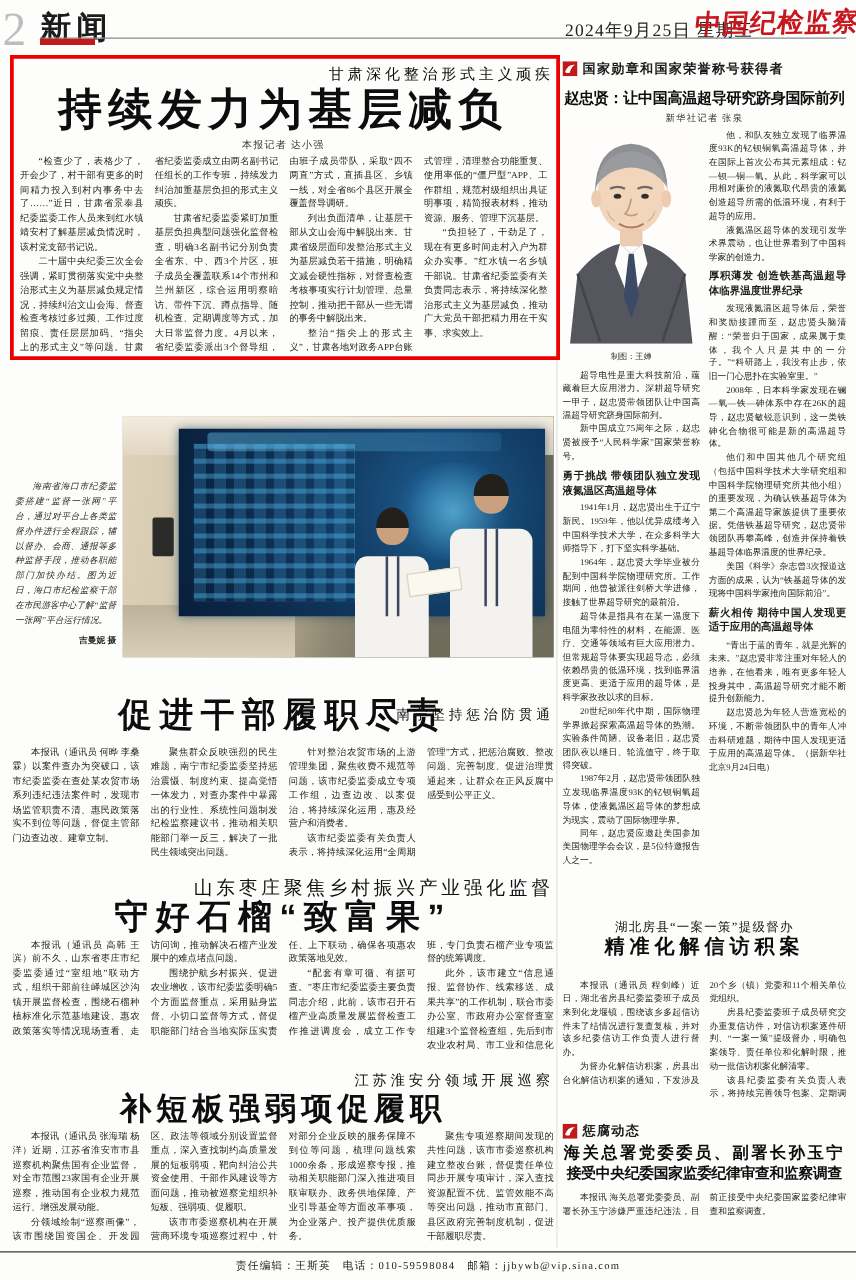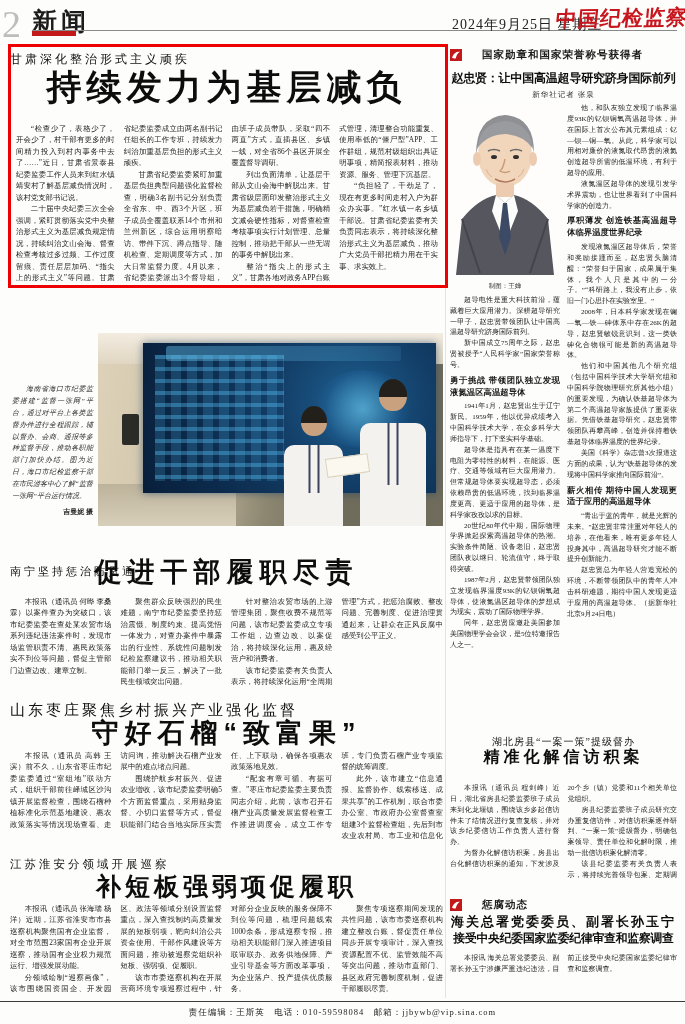--- a/index.html
+++ b/index.html
@@ -12,38 +12,38 @@
   .section-title{left:32px;top:5px;font-size:25px;font-weight:bold;letter-spacing:4px;}
   .header-rule{left:32px;top:30px;width:645px;height:1px;background:#8a8a8a;}
   .red-bar{left:32px;top:31px;width:44px;height:5px;background:#c21a1a;}
   .issue-date{left:452px;top:16px;font-size:14px;letter-spacing:1px;color:#222;}
   .masthead{left:556px;top:4px;font-size:21px;font-weight:bold;color:#c8161e;
             transform:skewX(-7deg) rotate(-1deg);letter-spacing:1px;white-space:nowrap;}
   
   .annotation-box{left:8px;top:44px;width:434px;height:238px;border:3px solid #ee0000;pointer-events:none;z-index:50;}
   .v-divider{left:445px;top:46px;width:1px;height:952px;background:#e3e3df;}
   
-  .kicker{font-size:12px;text-align:left;letter-spacing:3px;color:#111;}
+  .kicker{font-size:12px;text-align:right;letter-spacing:3px;color:#111;}
   .kicker-sm{font-size:10px;text-align:center;letter-spacing:1px;color:#111;}
   .headline-xl{font-family:"Liberation Sans",sans-serif;font-weight:bold;font-size:35px;
                letter-spacing:5px;text-align:center;color:#0d0d0d;white-space:nowrap;}
   .headline-lg{font-family:"Liberation Sans",sans-serif;font-weight:bold;font-size:27px;
                letter-spacing:6px;text-align:center;color:#0d0d0d;white-space:nowrap;}
   .headline-md{font-family:"Liberation Sans",sans-serif;font-weight:bold;font-size:16px;
                letter-spacing:4px;text-align:center;color:#0d0d0d;white-space:nowrap;}
   .headline-sm{font-family:"Liberation Sans",sans-serif;font-weight:bold;font-size:12px;
                text-align:center;color:#0d0d0d;white-space:nowrap;letter-spacing:-0.2px;}
   .byline{font-size:8px;text-align:center;color:#333;letter-spacing:1px;}
   .body-text{font-size:7.4px;line-height:1.55;text-align:justify;overflow:hidden;}
   .cols-4{column-count:4;column-gap:9px;}
   .cols-2{column-count:2;column-gap:8px;column-fill:auto;}
   .para{margin:0;text-indent:2em;}
   .inline-subhead{font-family:"Liberation Sans",sans-serif;font-weight:bold;font-size:8.4px;
                   line-height:1.4;margin:4px 0 3px;text-indent:0;}
-  .tag-label{display:flex;align-items:center;gap:20px;font-weight:bold;font-size:10.5px;letter-spacing:1px;}
+  .tag-label{display:flex;align-items:center;gap:4px;font-weight:bold;font-size:10.5px;letter-spacing:1px;}
   .tag-label svg{display:block;}
   
   .photo-caption{left:12px;top:384px;width:81px;font-size:7px;line-height:1.7;
                  font-style:italic;text-align:justify;color:#2a2a2a;}
   .photo-credit{text-align:right;font-weight:bold;margin-top:4px;font-style:normal;}
   
   .news-photo{left:98px;top:333px;width:345px;height:193px;overflow:hidden;
               background:linear-gradient(100deg,#ded2ba 0%,#d3c7ad 22%,#b8ad94 38%,#8e8872 52%,#6f6c5c 70%);}
   .photo-ceiling{position:absolute;left:0;top:0;width:100%;height:16%;
                  background:linear-gradient(#f3ece0,#e0d6c2);}
@@ -81,20 +81,21 @@
   <div class="abs header-rule"></div>
   <div class="abs red-bar"></div>
   <div class="abs issue-date">2024年9月25日  星期三</div>
   <div class="abs masthead">中国纪检监察报</div>
 
   <div class="abs annotation-box"></div>
   <div class="abs v-divider"></div>
 
   <div class="abs kicker" style="left:10px;top:51px;width:433px;">甘肃深化整治形式主义顽疾</div>
   <div class="abs headline-xl" style="left:10px;top:64px;width:433px;">持续发力为基层减负</div>
+  <div class="abs byline" style="left:10px;top:110px;width:433px;">本报记者 达小强</div>
   <div class="abs body-text cols-4" style="left:16px;top:123px;width:422px;height:207px;">
       <p class="para">“检查少了，表格少了，开会少了，村干部有更多的时间精力投入到村内事务中去了……”近日，甘肃省景泰县纪委监委工作人员来到红水镇靖安村了解基层减负情况时，该村党支部书记说。</p>
       <p class="para">二十届中央纪委三次全会强调，紧盯贯彻落实党中央整治形式主义为基层减负规定情况，持续纠治文山会海、督查检查考核过多过频、工作过度留痕、责任层层加码、“指尖上的形式主义”等问题。甘肃省纪委监委成立由两名副书记任组长的工作专班，持续发力纠治加重基层负担的形式主义顽疾。</p>
       <p class="para">甘肃省纪委监委紧盯加重基层负担典型问题强化监督检查，明确3名副书记分别负责全省东、中、西3个片区，班子成员全覆盖联系14个市州和兰州新区，综合运用明察暗访、带件下沉、蹲点指导、随机检查、定期调度等方式，加大日常监督力度。4月以来，省纪委监委派出3个督导组，由班子成员带队，采取“四不两直”方式，直插县区、乡镇一线，对全省86个县区开展全覆盖督导调研。</p>
       <p class="para">列出负面清单，让基层干部从文山会海中解脱出来。甘肃省级层面印发整治形式主义为基层减负若干措施，明确精文减会硬性指标，对督查检查考核事项实行计划管理、总量控制，推动把干部从一些无谓的事务中解脱出来。</p>
       <p class="para">整治“指尖上的形式主义”，甘肃各地对政务APP台账式管理，清理整合功能重复、使用率低的“僵尸型”APP、工作群组，规范村级组织出具证明事项，精简报表材料，推动资源、服务、管理下沉基层。</p>
       <p class="para">“负担轻了，干劲足了，现在有更多时间走村入户为群众办实事。”红水镇一名乡镇干部说。甘肃省纪委监委有关负责同志表示，将持续深化整治形式主义为基层减负，推动广大党员干部把精力用在干实事、求实效上。</p>
     </div>
 
   <div class="abs photo-caption">
@@ -189,20 +190,21 @@
           <path d="M53,100 L57,100 L61,134 L55,152 L49,134 Z" fill="#3c4a66"></path>
           <path d="M12,116 L30,170 M98,116 L80,170" stroke="#44454c" stroke-width="2" fill="none"></path>
         </svg>
         <div class="portrait-credit">制图：王婵</div>
       </div>
       <p class="para">超导电性是重大科技前沿，蕴藏着巨大应用潜力。深耕超导研究一甲子，赵忠贤带领团队让中国高温超导研究跻身国际前列。</p>
       <p class="para">新中国成立75周年之际，赵忠贤被授予“人民科学家”国家荣誉称号。</p>
       <p class="para inline-subhead">勇于挑战 带领团队独立发现液氮温区高温超导体</p>
       <div>
           <p class="para">1941年1月，赵忠贤出生于辽宁新民。1959年，他以优异成绩考入中国科学技术大学，在众多科学大师指导下，打下坚实科学基础。</p>
+          <p class="para">1964年，赵忠贤大学毕业被分配到中国科学院物理研究所。工作期间，他曾被派往剑桥大学进修，接触了世界超导研究的最前沿。</p>
           <p class="para">超导体是指具有在某一温度下电阻为零特性的材料，在能源、医疗、交通等领域有巨大应用潜力。但常规超导体要实现超导态，必须依赖昂贵的低温环境，找到临界温度更高、更适于应用的超导体，是科学家孜孜以求的目标。</p>
           <p class="para">20世纪80年代中期，国际物理学界掀起探索高温超导体的热潮。实验条件简陋、设备老旧，赵忠贤团队夜以继日、轮流值守，终于取得突破。</p>
           <p class="para">1987年2月，赵忠贤带领团队独立发现临界温度93K的钇钡铜氧超导体，使液氮温区超导体的梦想成为现实，震动了国际物理学界。</p>
           <p class="para">同年，赵忠贤应邀赴美国参加美国物理学会会议，是5位特邀报告人之一。</p>
         </div>
     </div>
     <div class="small-body" style="width:110px;">
       <div>
           <p class="para">他，和队友独立发现了临界温度93K的钇钡铜氧高温超导体，并在国际上首次公布其元素组成：钇—钡—铜—氧。从此，科学家可以用相对廉价的液氮取代昂贵的液氦创造超导所需的低温环境，有利于超导的应用。</p>
           <p class="para">液氮温区超导体的发现引发学术界震动，也让世界看到了中国科学家的创造力。</p>

